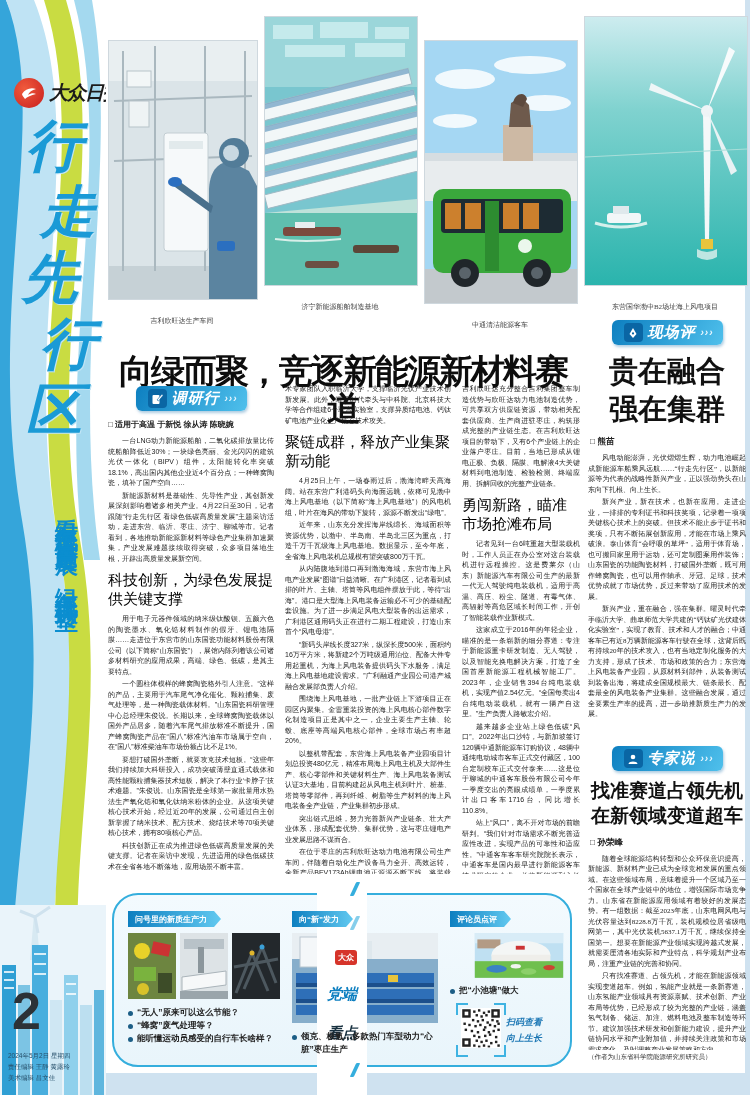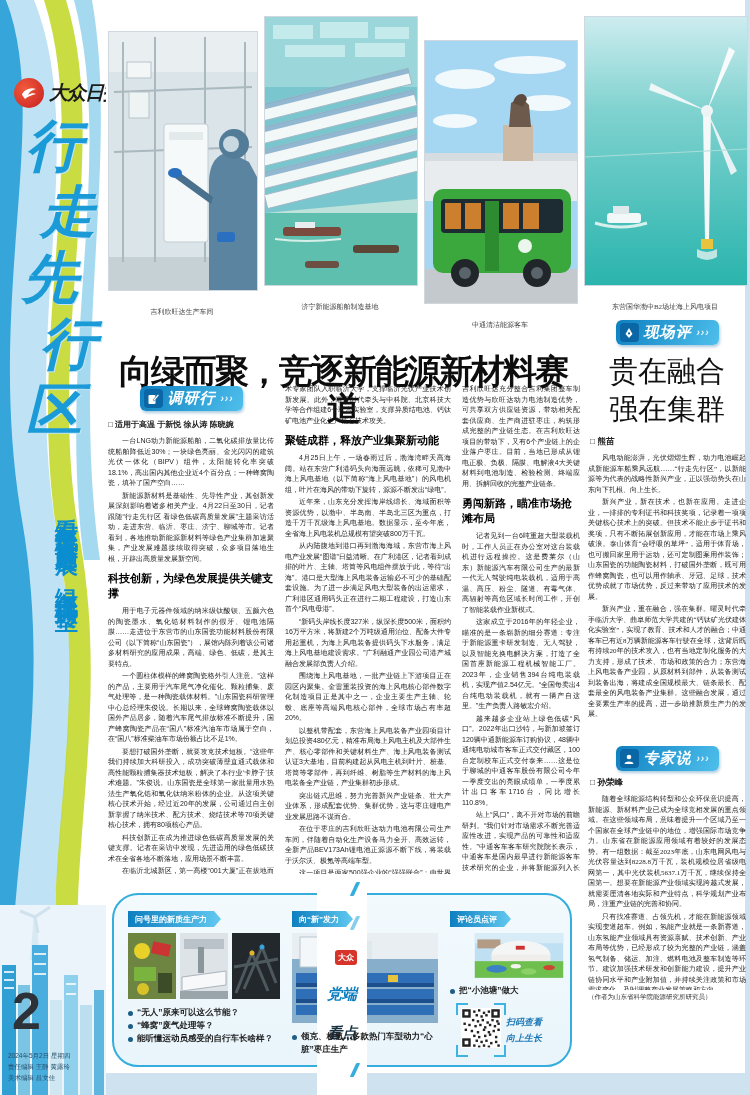--- a/index.html
+++ b/index.html
@@ -37,33 +37,33 @@
 
   
   .headline{position:absolute;left:106px;top:330px;width:474px;text-align:center;
         font-size:34px;font-weight:900;letter-spacing:-2px;color:#0d0d0d;line-height:1.1;}
   .main{position:absolute;left:108px;top:384px;width:472px;height:490px;display:flex;gap:11px;}
   .col{overflow:hidden;height:100%;}
   .col.c1{width:166px;}
   .col.c2{width:166px;}
   .col.c3{width:118px;}
   .badge{display:flex;align-items:center;gap:5px;width:fit-content;margin:2px auto 8px;
-        background:linear-gradient(120deg,#0d7fc0,#4fc0ec);border-radius:6px;padding:3px 9px 3px 4px;
+        background:linear-gradient(120deg,#0d7fc0,#4fc0ec);border-radius:6px;padding:3px 9px 3px 12px;
         box-shadow:1px 2px 3px rgba(20,110,170,.35);text-align:center;}
   .badge .ic{width:19px;height:19px;border-radius:4px;background:#0a66a4;display:flex;align-items:center;justify-content:center;flex:0 0 auto;}
   .badge .bl{color:#fff;font-weight:900;font-style:italic;font-size:15px;letter-spacing:1px;}
   .badge .ar{color:#e8f7ff;font-weight:900;font-size:10px;letter-spacing:1px;font-style:italic;}
   .byline{font-size:8px;font-weight:700;color:#222;margin:2px 0 6px;}
   .main p, .side-body p{font-size:7px;line-height:1.5;text-align:justify;text-indent:2em;margin:0 0 2px;color:#1c1c1c;}
-  h3.subhead{font-size:11px;font-weight:700;color:#000;margin:7px 0 5px;letter-spacing:0;}
+  h3.subhead{font-size:15px;font-weight:400;color:#000;margin:7px 0 5px;letter-spacing:0;}
 
   
   .side{position:absolute;left:588px;top:320px;width:158px;}
   .side .badge{margin:0 auto 6px;}
-  .side-h1{font-family:"Liberation Serif","DejaVu Serif",serif;text-align:center;font-weight:400;
+  .side-h1{font-family:"Liberation Serif","DejaVu Serif",serif;text-align:center;font-weight:700;
         color:#111;line-height:1.3;margin:8px 0 8px;}
   .side-h1.big{font-size:29px;}
   .side-h1.med{font-size:19px;letter-spacing:0;}
   .side-author{font-size:8.5px;font-weight:700;margin:0 0 5px 2px;color:#222;}
   .side-body{overflow:hidden;font-family:"Liberation Serif","DejaVu Serif",serif;}
   .side-body.scene{height:283px;margin-bottom:10px;}
   .side-body.expert{height:196px;}
   .side-credit{font-size:6.5px;color:#333;font-family:"Liberation Serif",serif;margin-top:3px;}
 
   
@@ -152,21 +152,21 @@
       </g>
     </svg>
     <div class="pageno">2</div>
     <div class="strip-foot">
       <div>2024年5月2日 星期四</div>
       <div>责任编辑 王静 黄露玲</div>
       <div>美术编辑 吕文佳</div>
     </div>
   </div>
 
-  <figure style="left:108px;top:31px;width:148px;">
+  <figure style="left:108px;top:40px;width:148px;">
     <svg class="ph" width="148" height="258" viewBox="0 0 148 258">
       <rect width="148" height="258" fill="#dbe4e8"></rect>
       <rect y="0" width="148" height="40" fill="#e9eff1"></rect>
       <rect y="225" width="148" height="33" fill="#c6d1d6"></rect>
       <g stroke="#aab8bf" stroke-width="2">
           <line x1="14" y1="10" x2="14" y2="230"></line>
           <line x1="46" y1="5" x2="46" y2="230"></line>
           <line x1="96" y1="5" x2="96" y2="230"></line>
           <line x1="136" y1="10" x2="136" y2="230"></line>
           <line x1="5" y1="60" x2="143" y2="55"></line>
@@ -362,20 +362,24 @@
 
     <div class="badge">
       <span class="ic">
         <svg width="12" height="12" viewBox="0 0 12 12">
             <circle cx="6" cy="4" r="2.3" fill="#fff"></circle>
             <path d="M1.5,11 C2,7.8 10,7.8 10.5,11 Z" fill="#fff"></path>
           </svg>
       </span>
       <span class="bl">专家说</span>
       <span class="ar">›››</span>
+    </div>
+    <div class="side-h1 med">
+      <div>找准赛道占领先机</div>
+      <div>在新领域变道超车</div>
     </div>
     <div class="side-author">□ 孙荣峰</div>
     <div class="side-body expert">
       <p>随着全球能源结构转型和公众环保意识提高，新能源、新材料产业已成为全球竞相发展的重点领域。在这些领域布局，意味着提升一个区域乃至一个国家在全球产业链中的地位，增强国际市场竞争力。山东省在新能源应用领域有着较好的发展态势。有一组数据：截至2023年底，山东电网风电与光伏容量达到8228.8万千瓦，装机规模位居省级电网第一，其中光伏装机5637.1万千瓦，继续保持全国第一。想要在新能源产业领域实现跨越式发展，就需要厘清各地实际和产业特点，科学规划产业布局，注重产业链的完善和协同。</p>
       <p>只有找准赛道、占领先机，才能在新能源领域实现变道超车。例如，氢能产业就是一条新赛道，山东氢能产业领域具有资源禀赋、技术创新、产业布局等优势，已经形成了较为完整的产业链，涵盖氢气制备、储运、加注、燃料电池及整车制造等环节。建议加强技术研发和创新能力建设，提升产业链协同水平和产业附加值，并持续关注政策和市场需求变化，及时调整产业发展策略和方向。</p>
 
     </div>
     <div class="side-credit">（作者为山东省科学院能源研究所研究员）</div>
   </div>
 

